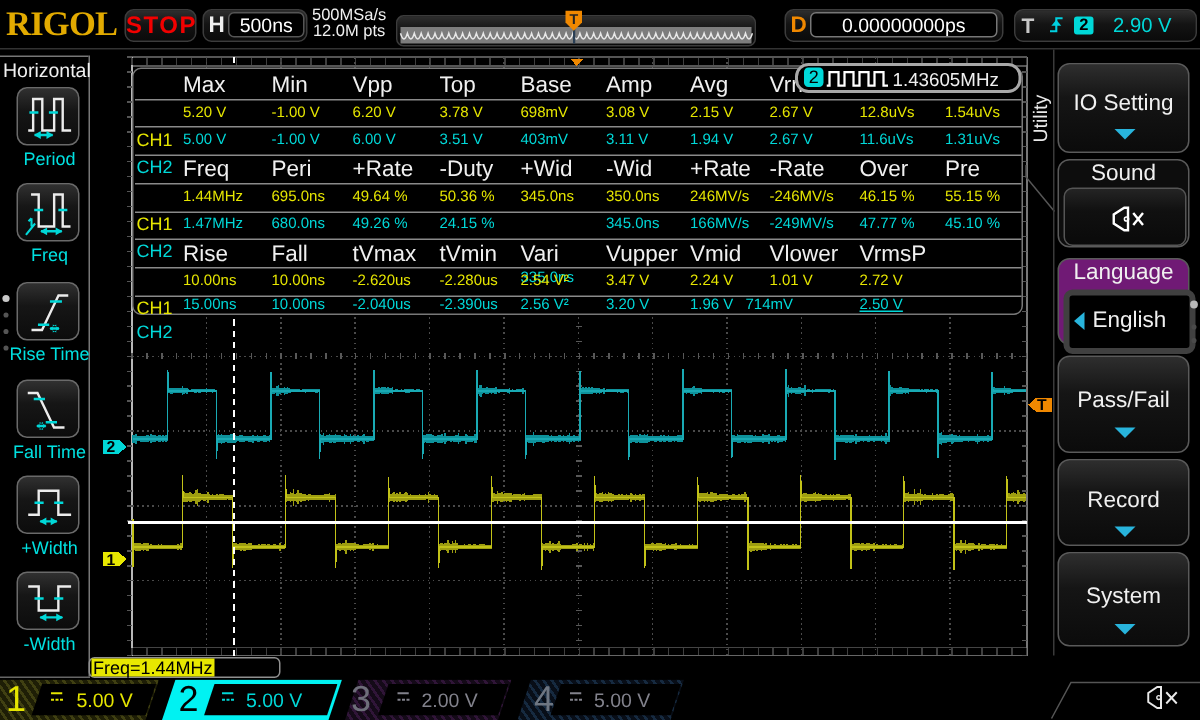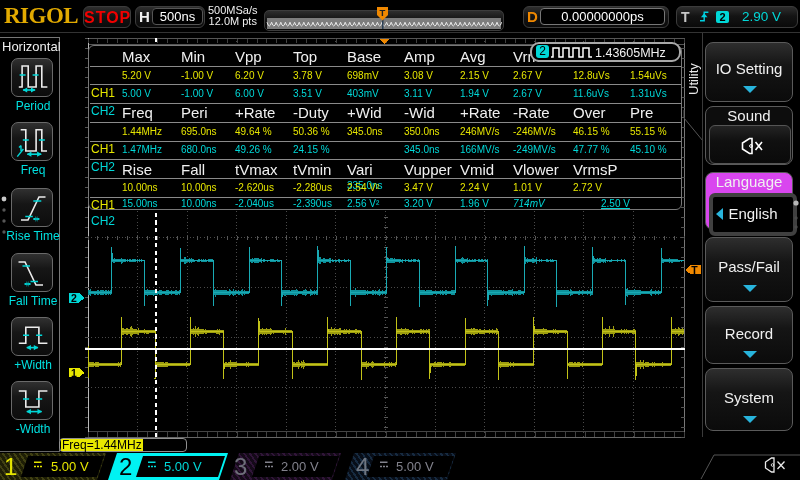--- a/index.html
+++ b/index.html
@@ -285,22 +285,22 @@
 <div class="tl" style="top:150.6px;"></div>
 <div class="trow" style="top:148.8px;">
         <span class="chl c">CH2</span>
         <span class="vc c" style="left:33px;">15.00ns</span>
         <span class="vc c" style="left:92px;">10.00ns</span>
         <span class="vc c" style="left:146px;">-2.040us</span>
         <span class="vc c" style="left:204px;">-2.390us</span>
         <span class="vc c" style="left:258px;">2.56 V²</span>
         <span class="vc c" style="left:315px;">3.20 V</span>
         <span class="vc c" style="left:371px;">1.96 V</span>
-        <span class="vc c" style="left:424px;font-style:italic;">714mV</span>
-        <span class="vc c" style="left:512px;text-decoration:underline;">2.50 V</span>
+        <span class="vc c" style="left:408px;">714mV</span>
+        <span class="vc c" style="left:484px;text-decoration:underline;">2.50 V</span>
       </div>
 </div>
 
 <div class="abs" style="left:530px;top:42px;width:151px;height:20px;background:#000;border:2px solid #a8a8a8;border-radius:9px;box-sizing:border-box;"></div>
 <div class="abs" style="left:536px;top:45px;width:13px;height:13px;background:#00d8d8;border-radius:3px;color:#000;font-size:12px;line-height:13px;text-align:center;">2</div>
 <svg class="abs" style="left:551px;top:46px;" width="42" height="12" viewBox="0 0 42 12">
 <path d="M0 11 h2 v-9 h6 v9 h4 v-9 h6 v9 h4 v-9 h6 v9 h4 v-9 h6 v9 h3" stroke="#fff" stroke-width="1.5" fill="none"></path>
 </svg>
 <div class="abs wh" style="left:595px;top:46px;font-size:12.5px;">1.43605MHz</div>
 
@@ -316,21 +316,21 @@
 <div class="mbtn" style="top:106px;height:59px;background:#0d0d0d;line-height:15px;">
   <div style="padding-top:1px;">Sound</div>
   <div style="position:absolute;left:3px;top:18px;width:80px;height:37px;background:linear-gradient(#242424,#101010 40%,#0a0a0a);border:1px solid #555;border-radius:6px;">
         <svg style="position:absolute;left:31px;top:11px;" width="22" height="18" viewBox="0 0 22 18">
 <path d="M8.5 1.5 h2.5 v15 h-2.5 l-7 -4.5 v-6 z" fill="none" stroke="#fff" stroke-width="1.6"></path>
 <circle cx="10" cy="9" r="1.4" fill="none" stroke="#fff" stroke-width="1"></circle>
 <path d="M14.5 5 l6.5 8 m0 -8 l-6.5 8" stroke="#fff" stroke-width="1.6"></path>
 </svg>
       </div>
 </div>
-<div class="mbtn" style="top:172px;height:58px;background:#d946ef;line-height:16px;">
+<div class="mbtn" style="top:172px;height:58px;background:#701a75;line-height:16px;">
   <div style="padding-top:1px;">Language</div>
   <div style="position:absolute;left:3px;top:20px;width:80px;height:35px;background:#000;border:4px solid #404040;border-radius:6px;line-height:33px;">English
     <div style="position:absolute;left:3px;top:11px;width:0;height:0;border-top:6px solid transparent;border-bottom:6px solid transparent;border-right:7px solid #28b4dc;"></div>
   </div>
 </div>
 <div class="mbtn" style="top:306px;height:58px;line-height:53px;">Record<div class="tri" style="left:37px;top:44px;"></div></div>
 <div class="mbtn" style="top:237px;height:65px;line-height:58px;">Pass/Fail<div class="tri" style="left:37px;top:47px;"></div></div>
 <div class="mbtn" style="top:368px;height:63px;line-height:58px;">System<div class="tri" style="left:37px;top:47px;"></div></div>
 
 <svg class="abs" style="left:792px;top:198px;" width="8" height="34" viewBox="0 0 8 34">

